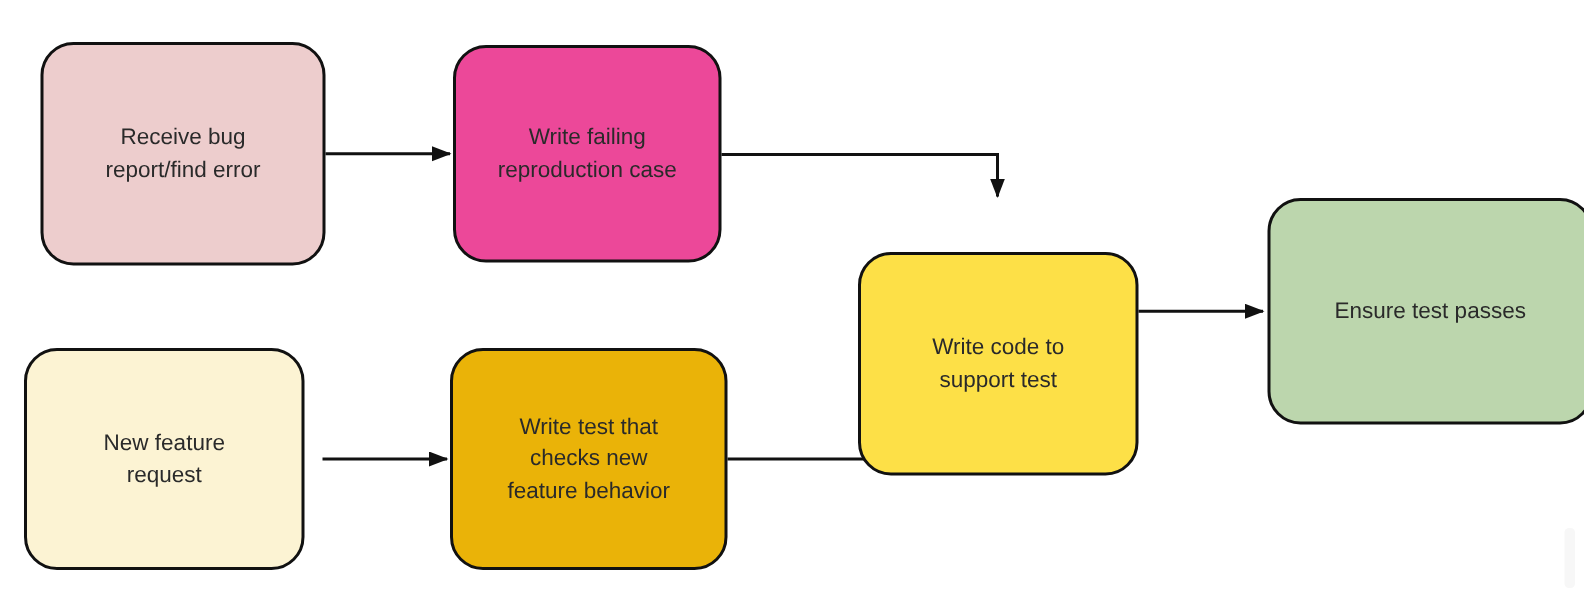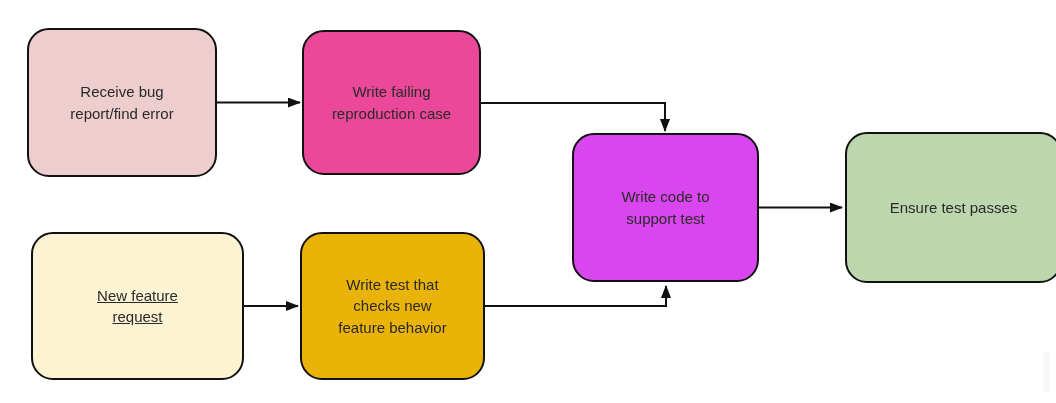--- a/index.html
+++ b/index.html
@@ -17,21 +17,21 @@
     border:2px solid #111111;
     border-radius:22px;
     display:flex; align-items:center; justify-content:center;
     text-align:center;
     font-size:15px; line-height:1.42; color:#2a2a2a;
     white-space:pre-line;
     padding:0 24px;
   }
   .n1 { left:27px;  top:28px;  width:190px; height:149px; }
   .n2 { left:302px; top:30px;  width:179px; height:145px; }
-  .n3 { left:31px;  top:232px; width:213px; height:148px;text-decoration:underline; }
+  .n3 { left:16px;  top:232px; width:187px; height:148px; }
   .n4 { left:300px; top:232px; width:185px; height:148px; }
   .n5 { left:572px; top:133px; width:187px; height:149px; }
   .n6 { left:845px; top:132px; width:217px; height:151px; }
   .edge { fill:none; stroke-width:2px; }
   .scrollbar-thumb {
     position:absolute;
     left:1043px; top:352px; width:7px; height:40px;
     background:#f7f7f7; border-radius:3px;
   }
 </style>
@@ -59,20 +59,20 @@
   <div class="node n2" style="background-color: #ec4899;">Write failing
 reproduction case</div>
 
   <div class="node n3" style="background-color: rgb(252, 243, 211);">New feature
 request</div>
 
   <div class="node n4" style="background-color: #eab308;">Write test that
 checks new
 feature behavior</div>
 
-  <div class="node n5" style="background-color: #d946ef;">Write code to
+  <div class="node n5" style="background-color: #fde047; margin-top: 35px;">Write code to
 support test</div>
 
   <div class="node n6" style="background-color: rgb(188, 214, 173);">Ensure test passes</div>
 
   <div class="scrollbar-thumb"></div>
 
 </div>
 
 </body></html>

